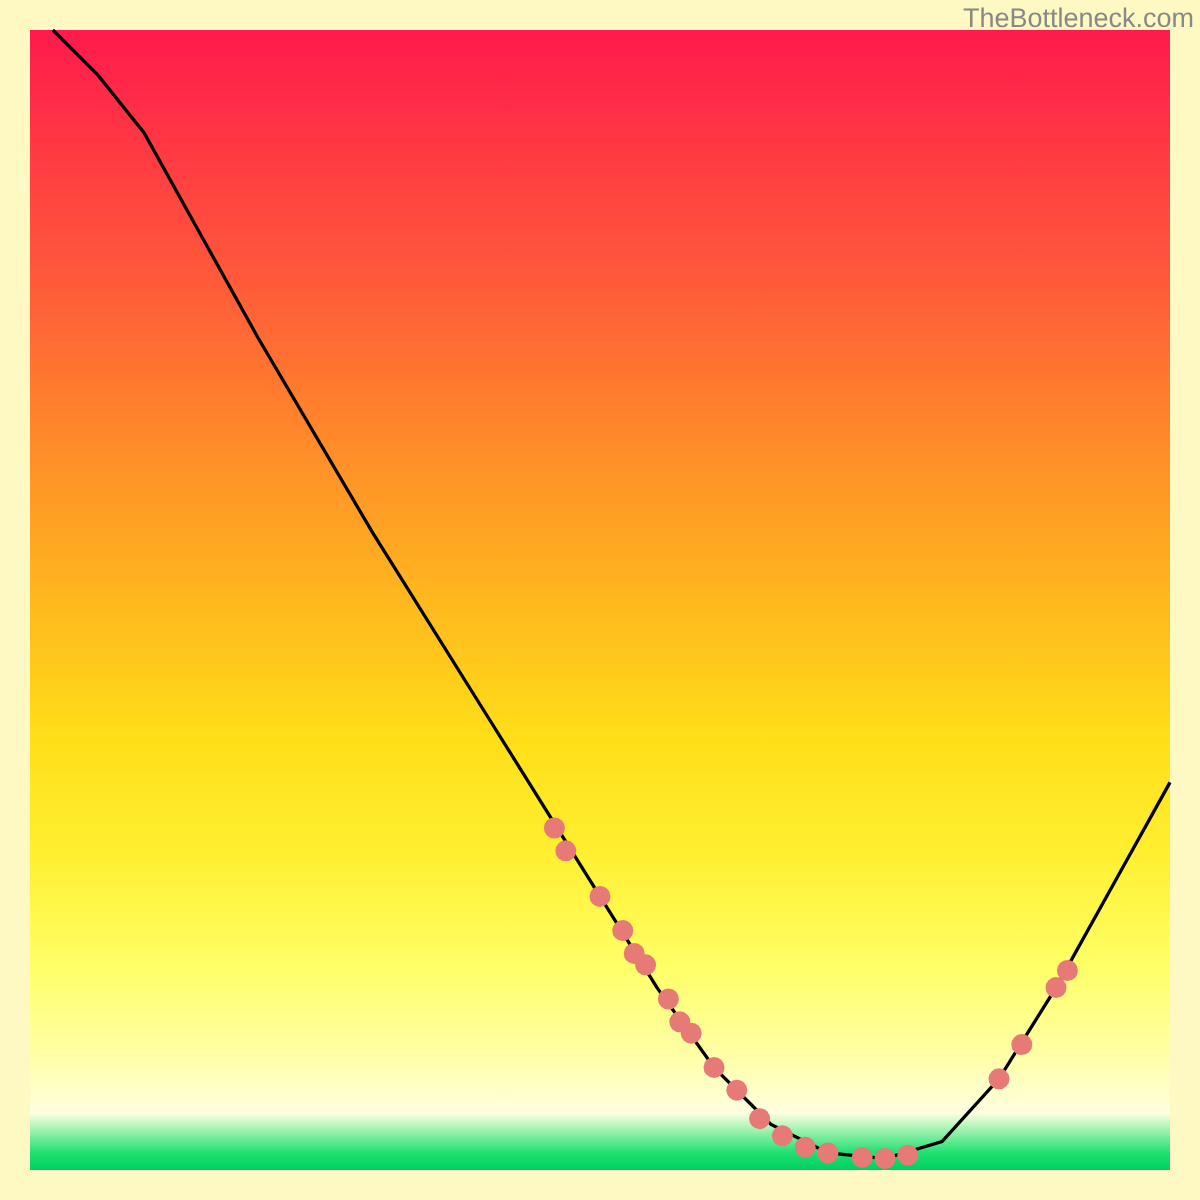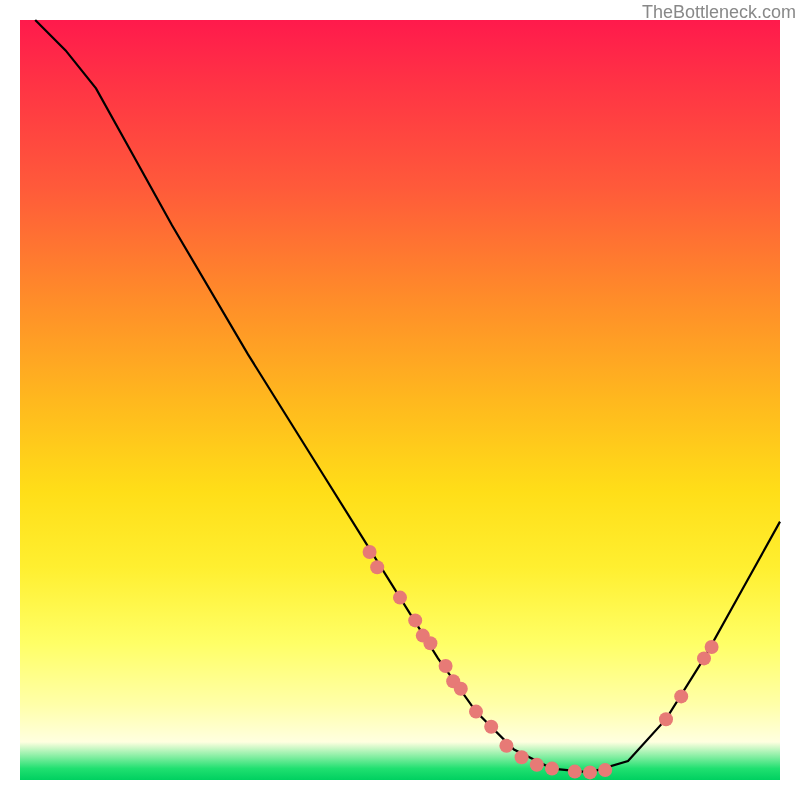--- a/index.html
+++ b/index.html
@@ -1,16 +1,16 @@
 <!DOCTYPE html>
 <html><head>
 <meta charset="utf-8">
 <style>
   html,body{margin:0;padding:0;width:800px;height:800px;background:#000}
-  .frame{position:relative;width:800px;height:800px;background:#ffffff}
+  .frame{position:relative;width:800px;height:800px;background:#fef9c3}
   .plot{position:absolute;left:20px;top:20px;width:760px;height:760px;
         background:linear-gradient(to bottom,
           #ff1a4c 0%,
           #ff3245 8%,
           #ff5a3a 22%,
           #ff8a2a 36%,
           #ffb81e 50%,
           #ffde18 62%,
           #ffef30 72%,
           #ffff66 82%,

